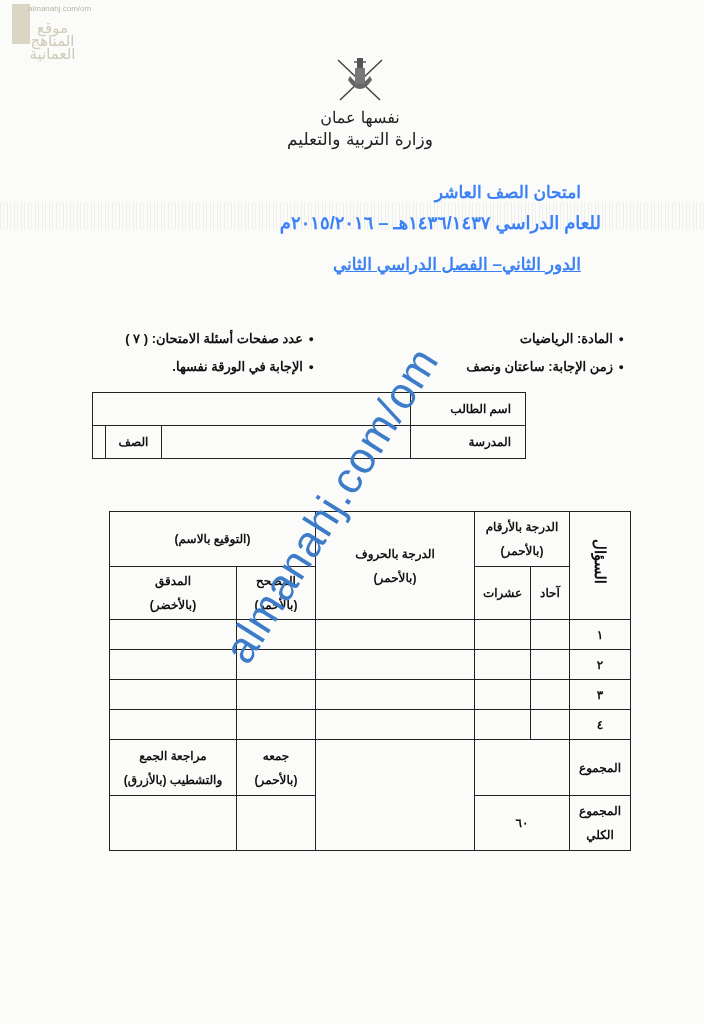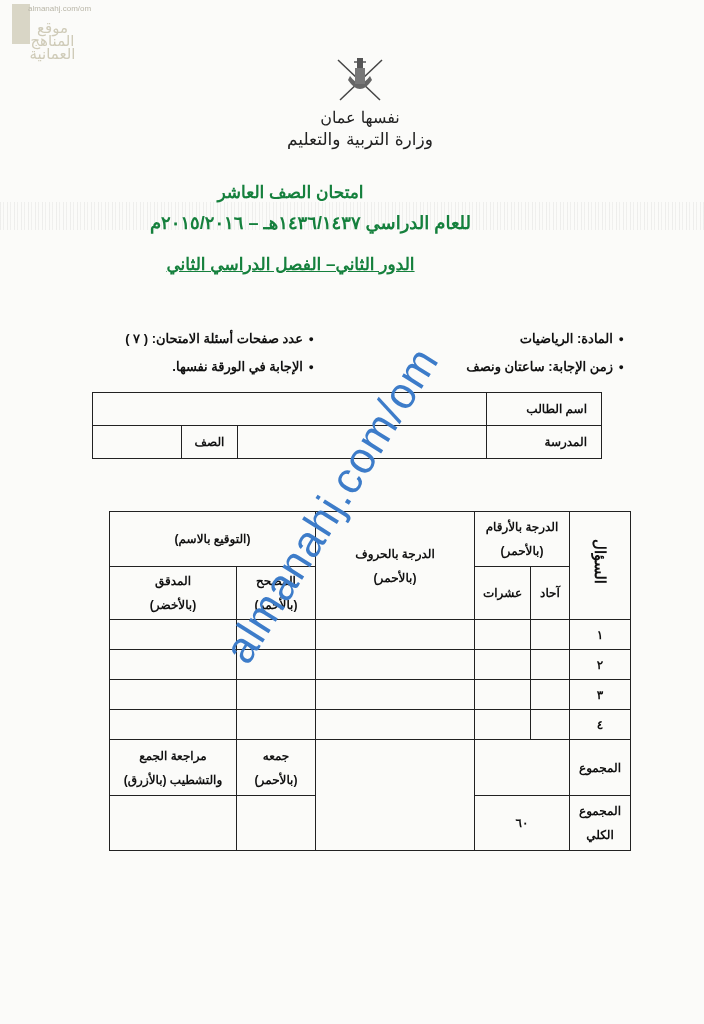--- a/index.html
+++ b/index.html
@@ -16,29 +16,29 @@
   .site-mark .ar { position:absolute; left:10px; top:22px; width:85px; font-size:15px; color:#cfcbb8; direction:rtl; text-align:center; line-height:13px; }
   
   .emblem { left:330px; top:54px; width:60px; height:50px; }
   .ministry { left:280px; top:108px; width:160px; text-align:center; direction:rtl; font-family:"DejaVu Serif", serif; color:#222; }
   .ministry .l1 { font-size:16px; line-height:20px; }
   .ministry .l2 { font-size:17px; line-height:22px; }
   
   .noise { left:0; top:202px; width:704px; height:28px;
     background: repeating-linear-gradient(90deg, rgba(120,120,120,0.10) 0 1px, transparent 1px 3px, rgba(90,90,90,0.07) 3px 4px, transparent 4px 7px);
   }
-  .title { left:0; width:581px; text-align:center; direction:rtl; font-family:"Liberation Sans", sans-serif; font-weight:bold; color:#15803d; }
+  .title { left:0; width:581px; text-align:right; direction:rtl; font-family:"Liberation Sans", sans-serif; font-weight:bold; color:#3b82f6; }
   .t1 { top:182px; font-size:17px; }
   .t2 { top:212px; font-size:18px; left:20px; }
   .t3 { top:254px; font-size:17px;text-decoration:underline; }
   .info { direction:rtl; font-family:"Liberation Sans", sans-serif; font-size:13px; font-weight:bold; color:#111; white-space:nowrap;margin-top:20px; }
   .bullet::before { content:"\25CF"; font-size:9px; margin-left:2px; vertical-align:1px; }
   table { border-collapse:collapse; direction:rtl; font-family:"Liberation Sans", sans-serif; }
   td { border:1px solid #222; padding:0; text-align:center; vertical-align:middle; font-size:12px; font-weight:bold; color:#111; }
-  .student { left:92px; top:392px; width:510px; }
+  .student { left:92px; top:392px; width:434px; }
   .student td { height:32px; }
   .student .lbl { text-align:right; padding-right:14px; }
   .grades { left:109px; top:511px; width:522px; }
   .grades td { line-height:24px; }
   .vert { writing-mode:vertical-rl; font-size:15px; }
   .watermark {
     left:150px; top:480px; transform:rotate(-58deg); transform-origin:center;
     font-family:"Liberation Sans", sans-serif; font-size:44px; color:#3d7cc9; white-space:nowrap;
     letter-spacing:1px; pointer-events:none;
   }

